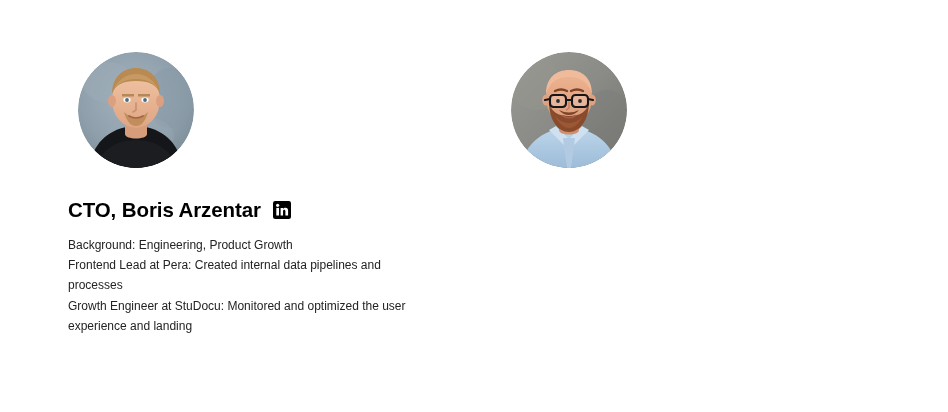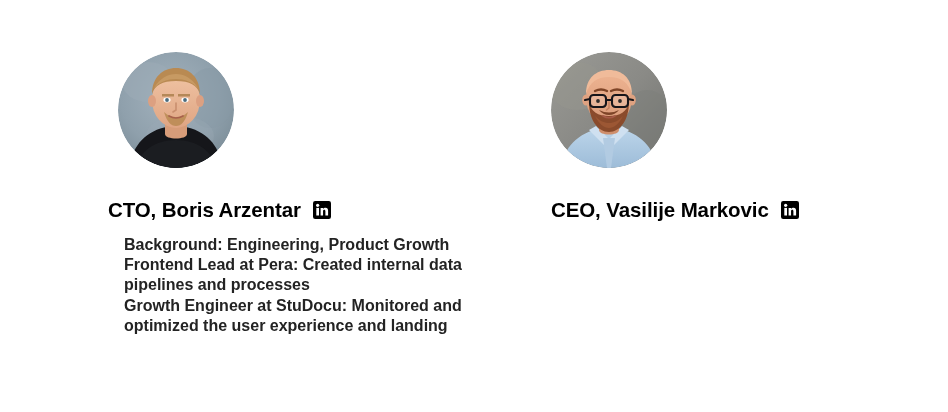--- a/index.html
+++ b/index.html
@@ -19,21 +19,20 @@
     position: relative;
     width: 948px;
     height: 412px;
   }
 
   .profile-card {
     position: absolute;
     top: 0;
     width: 400px;
     height: 412px;
-    margin-left: 40px;
   }
   .profile-card.col-left  { left: 68px; }
   .profile-card.col-right { left: 511px; }
 
   
   .avatar {
     position: absolute;
     top: 52px;
     left: 10px;
     width: 116px;
@@ -69,27 +68,26 @@
     height: 18px;
     flex: 0 0 18px;
     line-height: 0;
   }
   .linkedin-icon svg { display: block; width: 18px; height: 18px; }
 
   
   .bio {
     position: absolute;
     top: 235px;
-    left: 16px;
+    left: 0;
     width: 352px;
-    font-size: 16px;
+    font-size: 12px;
     line-height: 20.2px;
     color: #232323;
     white-space: pre-line;
-    font-weight: bold;
   }
   .profile-card.col-right .bio { width: 356px; }
 </style>
 </head>
 <body>
 
 <div class="team-grid">
 
   <div class="profile-card col-left">
 
@@ -218,27 +216,16 @@
           <circle cx="47" cy="49" r="1.9" fill="#2d2a28"></circle>
           <circle cx="69" cy="49" r="1.9" fill="#2d2a28"></circle>
 
           <path d="M58 50v6l-2.5 2" stroke="#c4815f" stroke-width="1.5" fill="none" stroke-linecap="round"></path>
 
           <path d="M52 64q6 3.5 12 0" stroke="#a65a47" stroke-width="1.7" fill="none" stroke-linecap="round"></path>
         </g>
       </svg>
     </div>
 
-    <div class="name-row">
-      <span class="person-name">CEO, Vasilije Markovic</span>
-      <a class="linkedin-icon" href="#">
-        <svg viewBox="0 0 18 18" xmlns="http://www.w3.org/2000/svg">
-          <rect x="0" y="0" width="18" height="18" rx="2.2" fill="#000000"></rect>
-          <rect x="3.3" y="6.9" width="2.7" height="7.6" fill="#ffffff"></rect>
-          <circle cx="4.65" cy="4.3" r="1.6" fill="#ffffff"></circle>
-          <path d="M7.6 6.9h2.6v1.05c.45-.75 1.3-1.25 2.35-1.25 1.75 0 2.55 1.1 2.55 3.05v4.75h-2.7v-4.2c0-1-.35-1.55-1.15-1.55-.75 0-1.2.5-1.2 1.55v4.2H7.6z" fill="#ffffff"></path>
-        </svg>
-      </a>
-    </div>
 
   </div>
 
 </div>
 
 </body></html>

